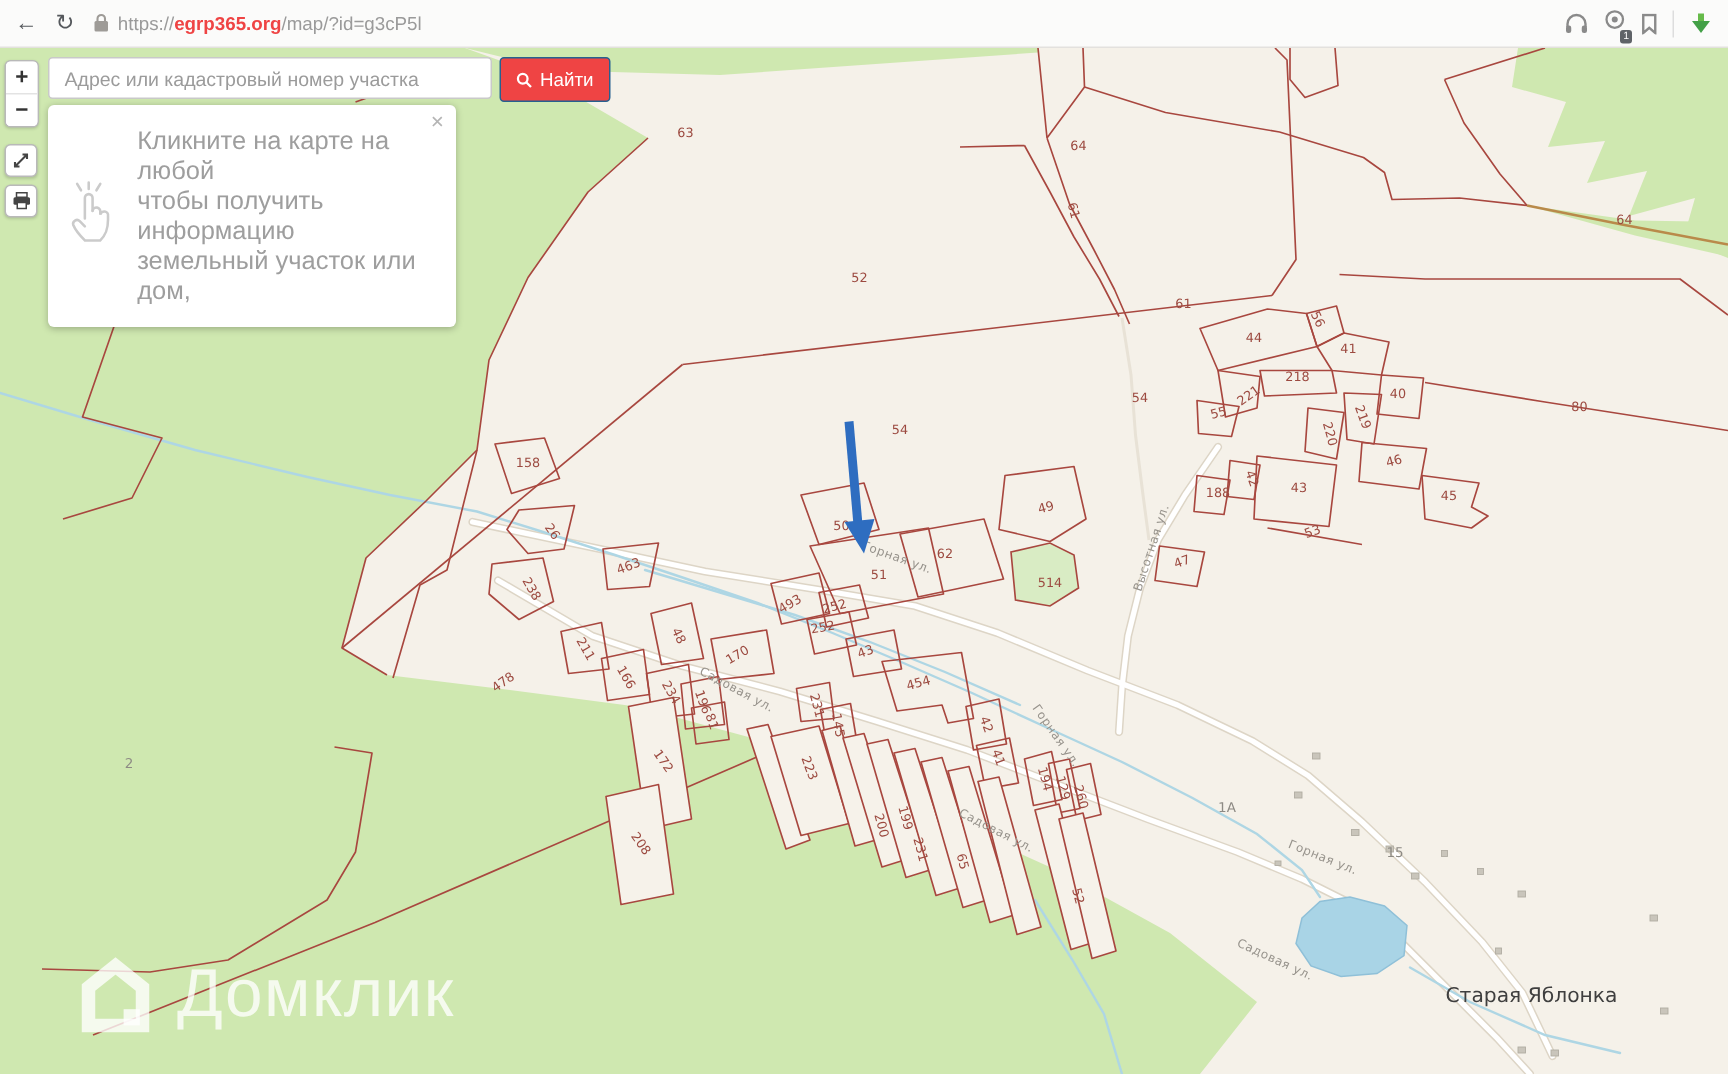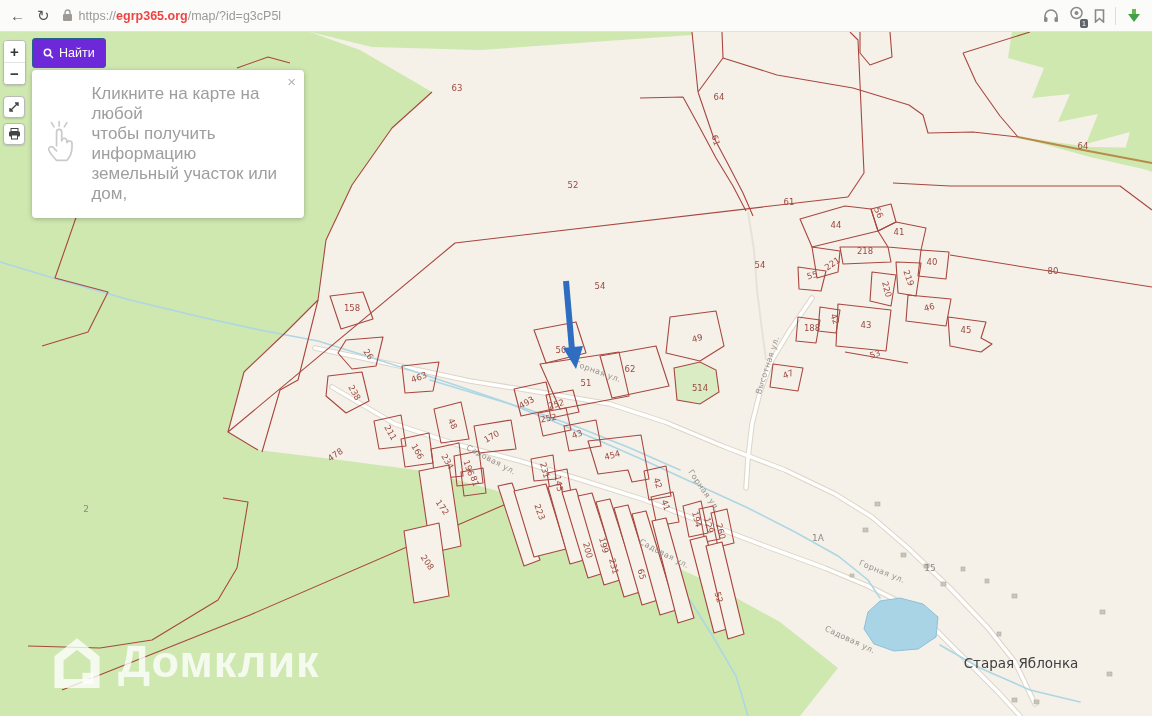--- a/index.html
+++ b/index.html
@@ -29,30 +29,30 @@
   .zoom-btn{width:21px;height:21px;display:flex;align-items:center;justify-content:center;
     font-size:15px;font-weight:bold;color:#333;cursor:pointer;background:#fff;}
   .zoom-btn+.zoom-btn{border-top:1px solid #e3e3e3;}
   .sq-btn{position:absolute;left:3px;width:20px;height:20px;background:#fff;border:1px solid #b9b9b9;
     border-radius:4px;box-shadow:0 1px 2px rgba(0,0,0,.15);display:flex;align-items:center;
     justify-content:center;cursor:pointer;}
   .search-row{position:absolute;left:32px;top:6px;display:flex;gap:5px;}
   .search-input{width:296px;height:28px;border:1px solid #c9c9c9;border-radius:3px;padding:0 10px;
     font-size:13px;font-family:"Liberation Sans",sans-serif;color:#444;box-sizing:border-box;background:#fff;}
   .search-input::placeholder{color:#9b9b9b;}
-  .find-btn{height:28px;padding:0 10px;background:#6d28d9;border:1px solid #27608f;border-radius:3px;
+  .find-btn{height:28px;padding:0 10px;background:#ef4444;border:1px solid #27608f;border-radius:3px;
     color:#fff;font-size:12.5px;display:flex;align-items:center;gap:5px;cursor:pointer;}
   .hint-box{position:absolute;left:32px;top:38px;width:272px;background:#fff;border-radius:4px;
     box-shadow:0 1px 5px rgba(0,0,0,.25);padding:14px 12px 14px 10px;box-sizing:border-box;
     display:flex;align-items:center;gap:10px;}
   .hint-text{font-size:17px;color:#9e9e9e;line-height:20px;}
   .hint-close{position:absolute;right:8px;top:4px;color:#b5b5b5;font-size:15px;cursor:pointer;line-height:1;}
   .watermark{position:absolute;left:50px;top:602px;display:flex;align-items:center;gap:14px;
     color:rgba(255,255,255,.78);pointer-events:none;}
-  .watermark .wm-text{font-size:45px;font-weight:bold;letter-spacing:1px;}
+  .watermark .wm-text{font-size:45px;font-weight:normal;letter-spacing:1px;}
 </style>
 </head>
 <body>
 
 <div class="browser-bar">
   <span class="nav-ico">←</span>
   <span class="nav-ico">↻</span>
   <div class="urlbox">
     <svg width="11" height="13" viewBox="0 0 11 13">
       <rect x="1" y="5" width="9" height="7" rx="1" fill="#9e9b97"></rect>
@@ -321,20 +321,21 @@
   </div>
   <div class="sq-btn" style="top:91px;">
     <svg width="13" height="12" viewBox="0 0 13 12">
       <rect x="3" y="0.5" width="7" height="3" fill="none" stroke="#444" stroke-width="1"></rect>
       <rect x="1" y="3.5" width="11" height="5" rx="1" fill="#444"></rect>
       <rect x="3.5" y="7" width="6" height="4" fill="#fff" stroke="#444" stroke-width="1"></rect>
     </svg>
   </div>
 
   <div class="search-row">
+    <input class="search-input" type="text" placeholder="Адрес или кадастровый номер участка" style="">
     <div class="find-btn">
       <svg width="11" height="11" viewBox="0 0 11 11">
         <circle cx="4.5" cy="4.5" r="3.2" fill="none" stroke="#fff" stroke-width="1.5"></circle>
         <line x1="7" y1="7" x2="10" y2="10" stroke="#fff" stroke-width="1.5"></line>
       </svg>
       <span>Найти</span>
     </div>
   </div>
 
   <div class="hint-box">

